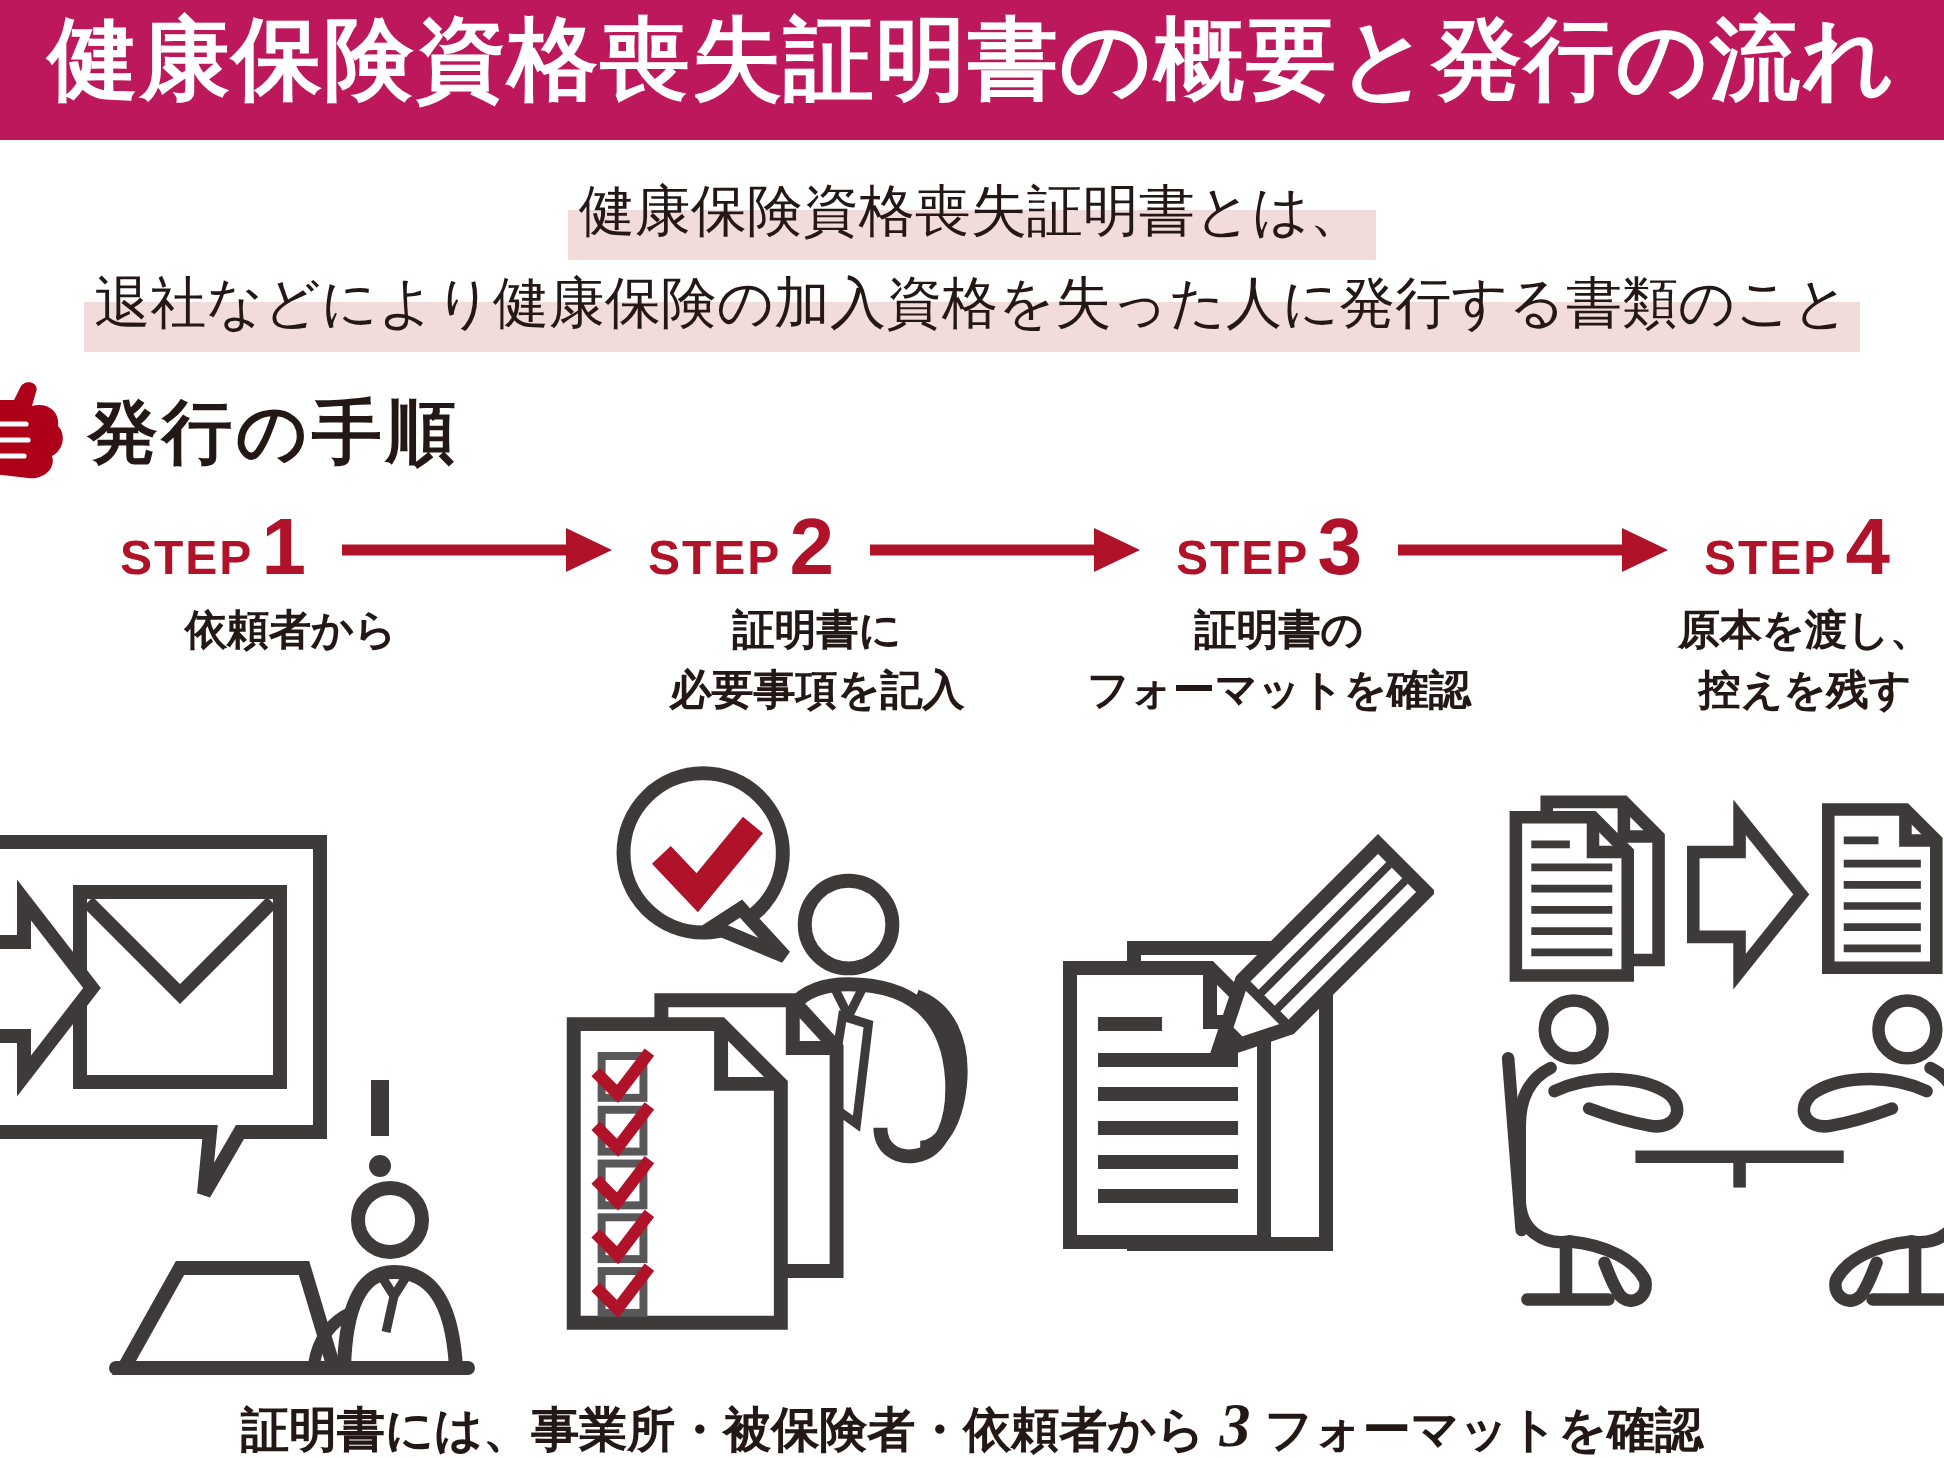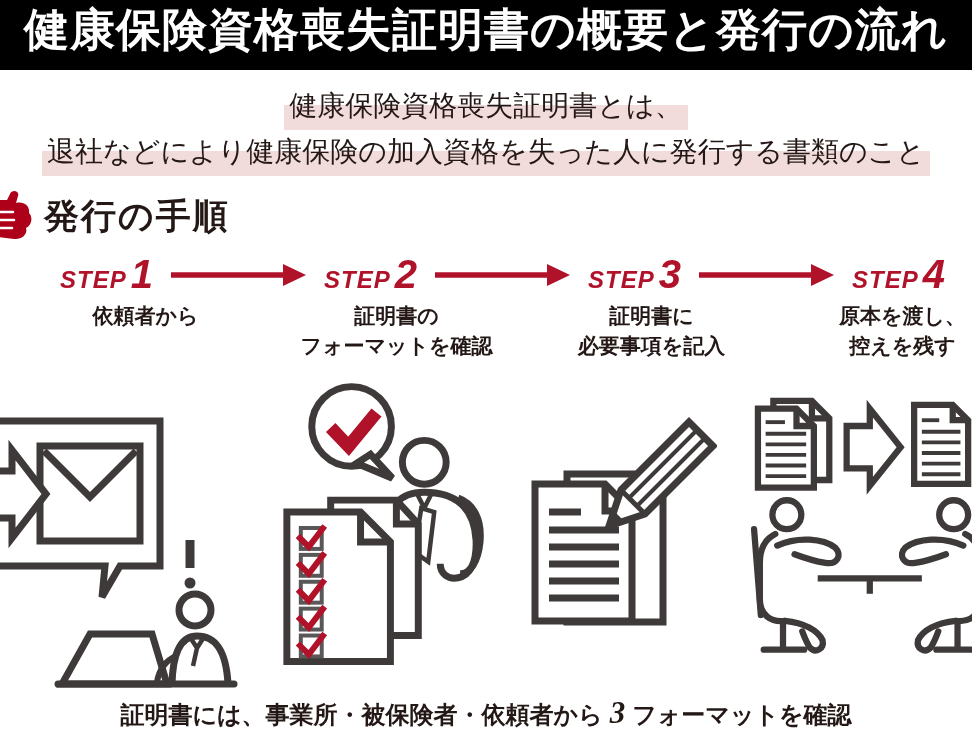--- a/index.html
+++ b/index.html
@@ -1,37 +1,37 @@
 <!DOCTYPE html>
 <html><head>
 <meta charset="utf-8">
 <style>
   html,body{margin:0;padding:0;background:#fff;}
   .page{
     position:relative;width:972px;height:729px;background:#fff;overflow:hidden;
     font-family:"Liberation Sans","DejaVu Sans",sans-serif;color:#231815;
   }
   
-  .banner{position:absolute;top:0;left:0;right:0;height:70px;background:#000000;
+  .banner{position:absolute;top:0;left:0;right:0;height:70px;background:#be185d;
     display:flex;align-items:center;justify-content:center;}
   .banner-title{color:#fff;font-size:45px;font-weight:bold;letter-spacing:1px;
     white-space:nowrap;padding-bottom:10px;}
   
   .intro{position:absolute;top:84px;left:0;right:0;text-align:center;
     font-weight:normal;font-size:28px;line-height:43px;}
   .hl{display:inline-block;padding:0 5px 3px 5px;
     background:linear-gradient(to bottom,transparent 46%,#f2dbdb 46%);}
   
   .section-head{position:absolute;top:190px;left:0;display:flex;align-items:center;}
   .hand-icon{display:block;margin-left:-20px;}
   .section-title{font-size:35px;font-weight:bold;letter-spacing:2px;margin-left:8px;}
   
   .step-row{position:absolute;top:251px;left:60px;width:885px;height:46px;
     display:flex;align-items:center;justify-content:space-between;}
-  .step-label{color:#b0122a;font-style:italic;font-weight:bold;white-space:nowrap;
+  .step-label{color:#b0122a;font-weight:bold;white-space:nowrap;
     display:flex;align-items:baseline;}
   .step-word{font-size:24px;letter-spacing:1px;}
   .step-num{font-size:40px;margin-left:4px;line-height:1;}
   .flow-arrow{flex:0 0 auto;margin-top:2px;}
   
   .desc-row{position:absolute;top:301px;left:0;width:972px;
     display:grid;grid-template-columns:repeat(4,243px);padding-left:24px;}
   .desc{text-align:center;font-weight:bold;font-size:21px;line-height:1.45;}
   .desc.c2{transform:translateX(8px);}
   .desc.c3{transform:translateX(20px);}
@@ -103,27 +103,27 @@
     <div class="step-label">
       <span class="step-word">STEP</span>
       <span class="step-num">4</span>
     </div>
   </div>
 
   <div class="desc-row">
     <div class="desc c1">
       <div>依頼者から</div>
     </div>
+    <div class="desc c3">
+      <div>証明書に</div>
+      <div>必要事項を記入</div>
+    </div>
     <div class="desc c2">
       <div>証明書の</div>
       <div>フォーマットを確認</div>
-    </div>
-    <div class="desc c3">
-      <div>証明書に</div>
-      <div>必要事項を記入</div>
     </div>
     <div class="desc c4">
       <div>原本を渡し、</div>
       <div>控えを残す</div>
     </div>
   </div>
 
   <div class="illus-row">
 
     <div class="illus-cell c1">

